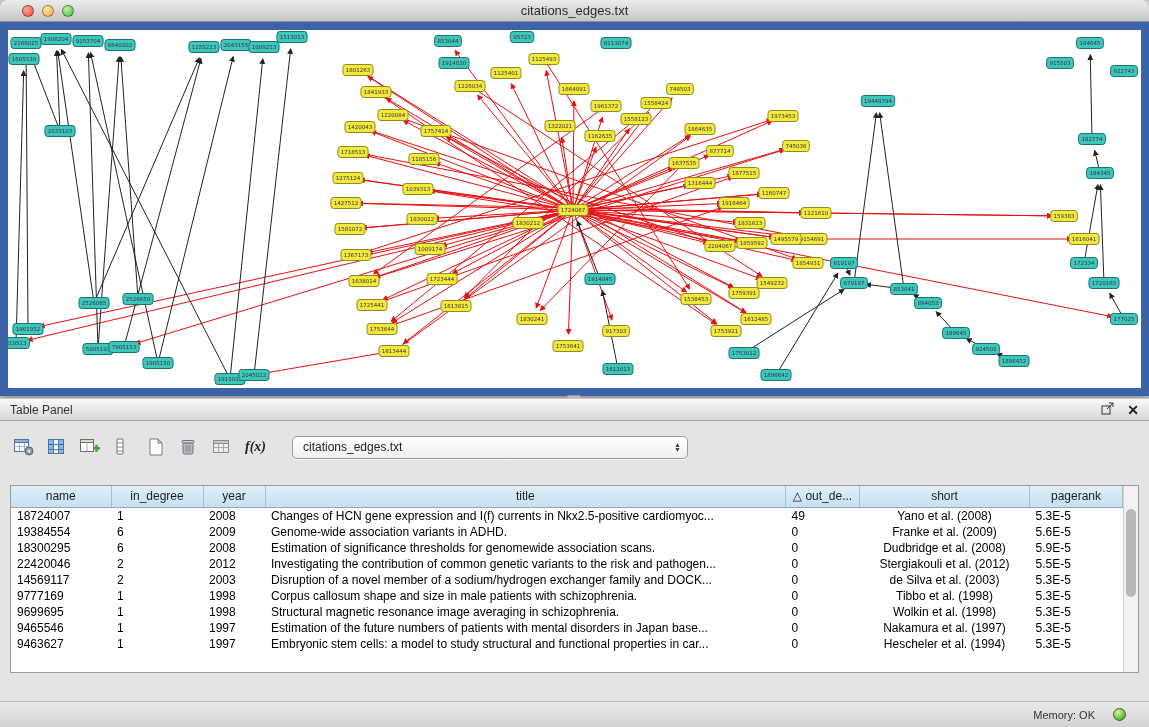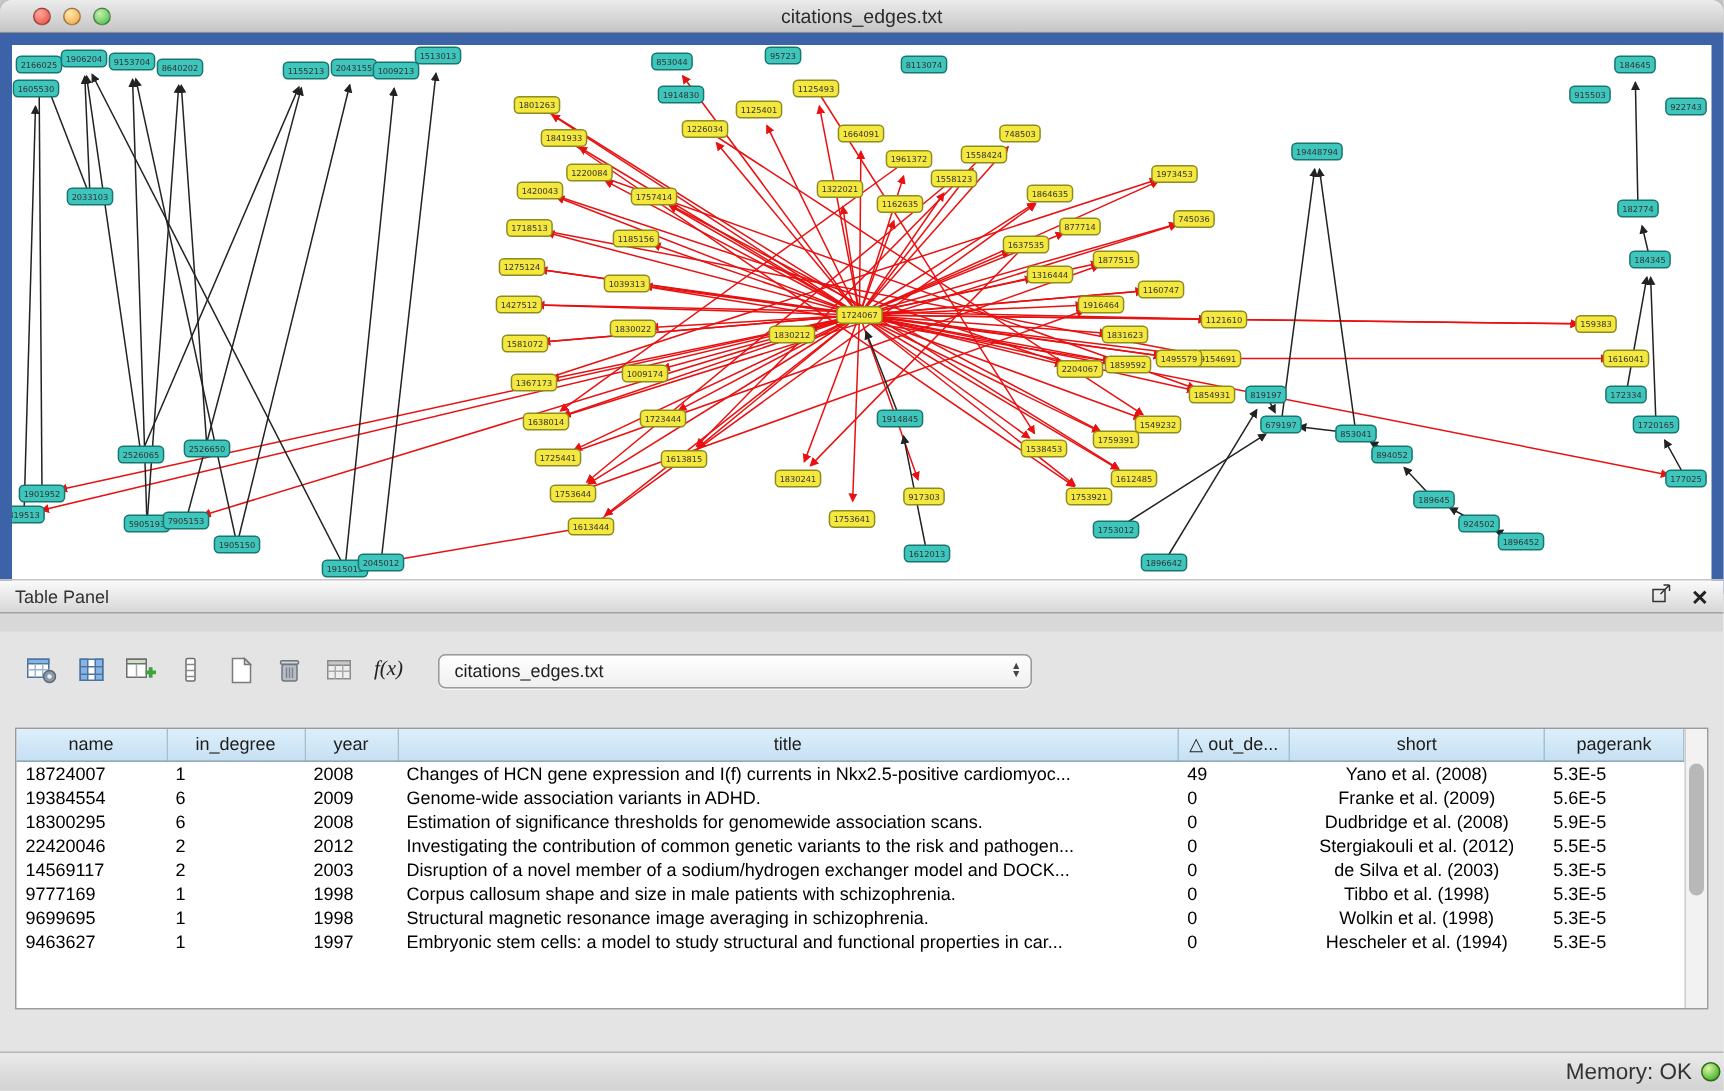--- a/index.html
+++ b/index.html
@@ -20,47 +20,47 @@
   .edge-black{stroke:#222;stroke-width:1;}
   .edge-red{stroke:#e81010;stroke-width:1;}
   .node-y{fill:#f4e73e;stroke:#8c8c20;stroke-width:1;}
   .node-t{fill:#3ec6bd;stroke:#17766e;stroke-width:1;}
   .node-label{font-size:5.5px;fill:#333;text-anchor:middle;font-family:"DejaVu Sans",sans-serif;}
 
   
   .split-dot{position:absolute;left:566px;top:395px;width:16px;height:6px;border-radius:3px;background:#bcbcbc;border:1px solid #9a9a9a;}
 
   
-  .panel-header{position:absolute;left:0;top:386px;width:100%;height:23px;background:linear-gradient(#fafafa,#d7d7d7);border-top:1px solid #c4c4c4;border-bottom:1px solid #a3a3a3;display:flex;align-items:center;padding:0 10px;}
+  .panel-header{position:absolute;left:0;top:398px;width:100%;height:23px;background:linear-gradient(#fafafa,#d7d7d7);border-top:1px solid #c4c4c4;border-bottom:1px solid #a3a3a3;display:flex;align-items:center;padding:0 10px;}
   .panel-title{font-size:12px;color:#333;}
   .panel-actions{margin-left:auto;display:flex;align-items:center;gap:12px;}
   .panel-actions .x{font-size:14px;font-weight:bold;color:#222;line-height:12px;cursor:default;}
   .panel-body{position:absolute;left:0;top:421px;width:100%;height:280px;background:#e4e4e4;}
 
   .toolbar{position:absolute;left:14px;top:10px;height:32px;display:flex;align-items:center;gap:5px;}
-  .tbtn{width:28px;height:26px;display:flex;align-items:center;justify-content:center;background:transparent;border:none;}
+  .tbtn{width:28px;height:26px;display:flex;align-items:center;background:transparent;border:none;font-weight:bold;}
   .fx{font-family:"Liberation Serif",serif;font-style:italic;font-size:14px;color:#222;}
   .combo{margin-left:14px;width:396px;height:23px;border:1px solid #9a9a9a;border-radius:5px;background:linear-gradient(#ffffff,#efefef);display:flex;align-items:center;padding:0 4px 0 10px;font-size:12px;color:#222;box-shadow:0 1px 0 rgba(255,255,255,.7);}
   .combo-arrows{margin-left:auto;display:flex;flex-direction:column;align-items:center;font-size:7px;line-height:5px;color:#444;padding-right:2px;}
 
   .table-wrap{position:absolute;left:10px;right:10px;top:64px;height:188px;background:#fff;border:1px solid #9b9b9b;overflow:hidden;}
   table{border-collapse:collapse;table-layout:fixed;width:calc(100% - 15px);padding-left:24px;}
   th{background:linear-gradient(#ddeffb,#c6e0f2);border-right:1px solid #a3c0d6;border-bottom:1px solid #8fa9bd;font-weight:normal;font-size:12px;color:#1d1d1d;height:21px;overflow:hidden;white-space:nowrap;}
   td{font-size:12px;color:#000;height:16px;line-height:16px;padding:0 6px;overflow:hidden;white-space:nowrap;}
   td.c5{text-align:center;}
   .vscroll{position:absolute;top:0;right:0;bottom:0;width:15px;background:#f2f2f2;border-left:1px solid #cfcfcf;}
   .vscroll .thumb{position:absolute;top:23px;left:2px;width:10px;height:88px;border-radius:5px;background:#b8b8b8;}
 
   .tabs{position:absolute;left:0;right:0;top:253px;display:flex;justify-content:center;}
   .seg{height:21px;padding:0 13px;font-size:12px;font-family:"Liberation Sans",sans-serif;border:1px solid #8e8e8e;margin-left:-1px;background:linear-gradient(#fdfdfd,#e3e3e3);color:#222;}
   .seg:first-child{border-radius:4px 0 0 4px;margin-left:0;}
   .seg:last-child{border-radius:0 4px 4px 0;}
   .seg.selected{background:linear-gradient(#707070,#4a4a4a);color:#fff;border-color:#5b5b5b;}
 
-  .statusbar{position:absolute;left:0;bottom:0;width:100%;height:26px;background:linear-gradient(#eaeaea,#d2d2d2);border-top:1px solid #b7b7b7;display:flex;align-items:center;justify-content:flex-end;padding-right:2px;gap:6px;font-size:15px;color:#333;}
+  .statusbar{position:absolute;left:0;bottom:0;width:100%;height:26px;background:linear-gradient(#eaeaea,#d2d2d2);border-top:1px solid #b7b7b7;display:flex;align-items:center;justify-content:flex-end;padding-right:23px;gap:18px;font-size:11px;color:#333;}
   .memdot{width:13px;height:13px;border-radius:50%;border:1px solid #2e6b16;background:radial-gradient(circle at 35% 30%,#d9f7a2,#6cc24a 60%,#3e8f1f);display:inline-block;}
 </style>
 </head>
 <body>
 
 <div class="net-window">
   <div class="titlebar">
     <div class="lights">
       <span class="light red"></span>
       <span class="light yellow"></span>
@@ -750,21 +750,21 @@
             <td class="c2">2012</td>
             <td class="c3">Investigating the contribution of common genetic variants to the risk and pathogen...</td>
             <td class="c4">0</td>
             <td class="c5">Stergiakouli et al. (2012)</td>
             <td class="c6">5.5E-5</td>
           </tr>
           <tr>
             <td class="c0">14569117</td>
             <td class="c1">2</td>
             <td class="c2">2003</td>
-            <td class="c3">Disruption of a novel member of a sodium/hydrogen exchanger model and DOCK...</td>
+            <td class="c3">Disruption of a novel member of a sodium/hydrogen exchanger family and DOCK...</td>
             <td class="c4">0</td>
             <td class="c5">de Silva et al. (2003)</td>
             <td class="c6">5.3E-5</td>
           </tr>
           <tr>
             <td class="c0">9777169</td>
             <td class="c1">1</td>
             <td class="c2">1998</td>
             <td class="c3">Corpus callosum shape and size in male patients with schizophrenia.</td>
             <td class="c4">0</td>
@@ -774,20 +774,29 @@
           <tr>
             <td class="c0">9699695</td>
             <td class="c1">1</td>
             <td class="c2">1998</td>
             <td class="c3">Structural magnetic resonance image averaging in schizophrenia.</td>
             <td class="c4">0</td>
             <td class="c5">Wolkin et al. (1998)</td>
             <td class="c6">5.3E-5</td>
           </tr>
           <tr>
+            <td class="c0">9465546</td>
+            <td class="c1">1</td>
+            <td class="c2">1997</td>
+            <td class="c3">Estimation of the future numbers of patients with mental disorders in Japan base...</td>
+            <td class="c4">0</td>
+            <td class="c5">Nakamura et al. (1997)</td>
+            <td class="c6">5.3E-5</td>
+          </tr>
+          <tr>
             <td class="c0">9463627</td>
             <td class="c1">1</td>
             <td class="c2">1997</td>
             <td class="c3">Embryonic stem cells: a model to study structural and functional properties in car...</td>
             <td class="c4">0</td>
             <td class="c5">Hescheler et al. (1994)</td>
             <td class="c6">5.3E-5</td>
           </tr>
         </tbody>
     </table>

